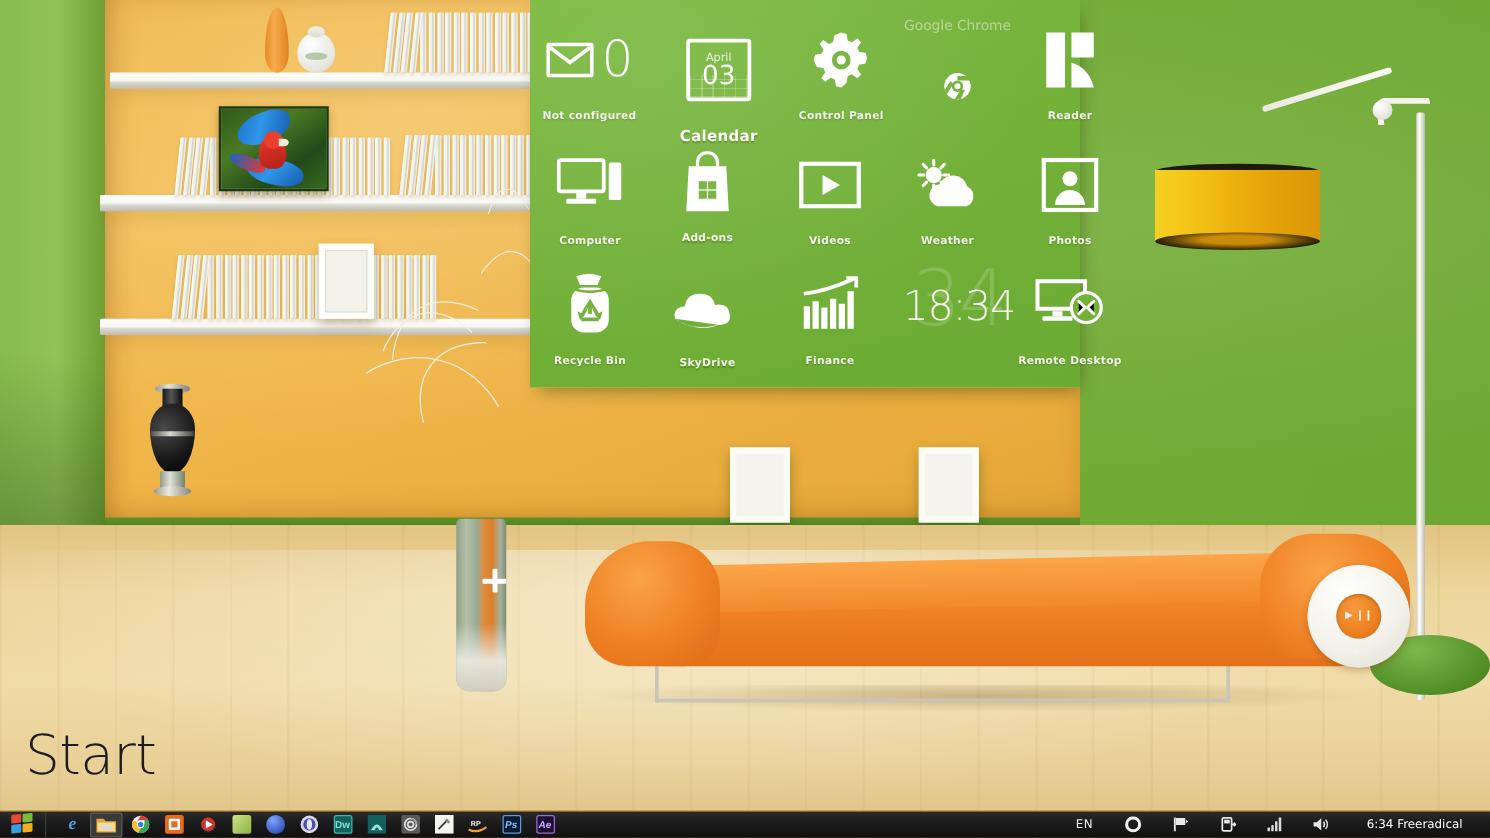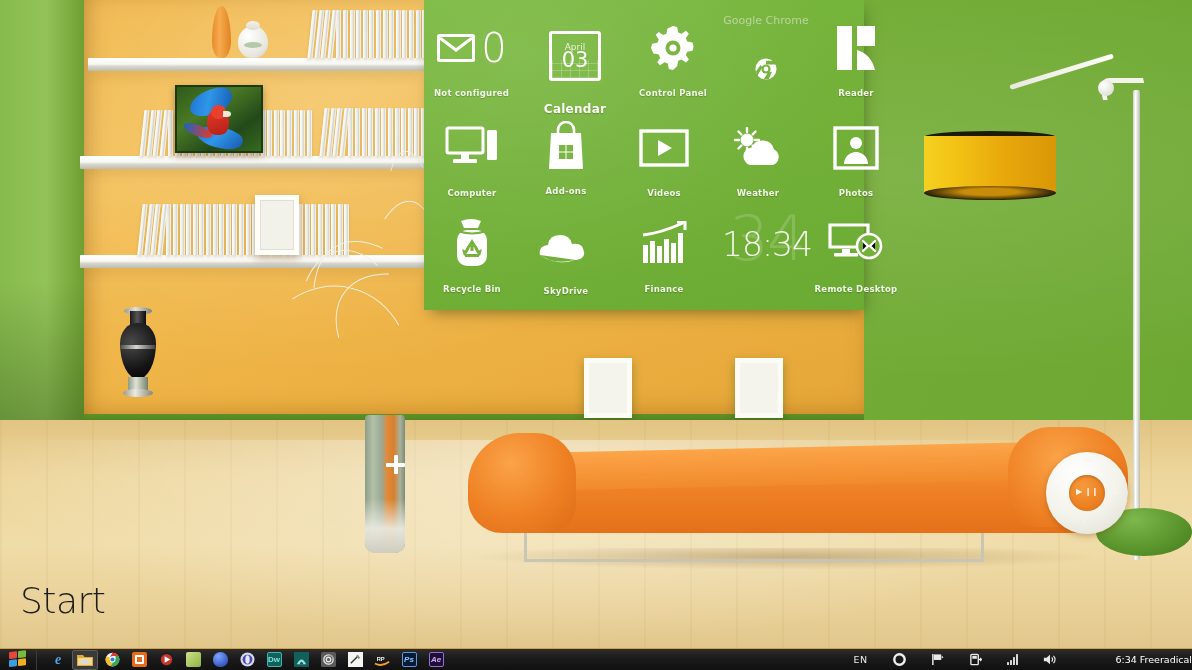--- a/index.html
+++ b/index.html
@@ -311,21 +311,21 @@
   .w-plus { left:37px; top:5px;  color:#efeee6; font-size:10px; }
   .w-minus{ left:36px; top:66px; color:#efeee6; font-size:10px; }
   .w-prev { left:6px;  top:37px; }
   .w-next { left:64px; top:37px; }
   .w-play { left:30px; top:36px; font-size:9px; color:#fff3e2; }
 
   
   .start-text{
     position:absolute; left:20px; top:583px;
     font-family:"DejaVu Sans", sans-serif;
-    font-size:36px; font-weight:300; color:#1d1d1d; letter-spacing:-0.5px;
+    font-size:44px; font-weight:300; color:#1d1d1d; letter-spacing:-0.5px;
     line-height:1;
   }
 
   
   .tiles{
     position:absolute; left:424px; top:0; width:440px; height:310px;
     background:linear-gradient(165deg,#79b93e 0%,#74b23a 40%,#6cab33 100%);
     box-shadow: 3px 6px 14px -4px rgba(40,60,10,.55);
     z-index:5;
   }
@@ -414,25 +414,25 @@
   .tb-items{ display:flex; align-items:center; gap:1px; margin-left:6px; }
   .tb-btn{
     width:26px; height:20px; display:flex; align-items:center; justify-content:center;
     border-radius:2px; position:relative;
   }
   .tb-btn.active{ background:#3a3a3a; border:1px solid #5c5c5c; }
   .ic16{ width:15px; height:15px; display:block; border-radius:2px; }
 
   .tray{
     margin-left:auto; display:flex; align-items:center; gap:25px;
-    padding-right:0; color:#e9e9e9; font-size:9.5px;
+    padding-right:22px; color:#e9e9e9; font-size:9.5px;
     font-family:"DejaVu Sans", sans-serif;
   }
   .tray .tg{ display:flex; align-items:center; }
-  .tray-clock{ color:#fff; font-size:9.5px; padding-left:4px;margin-left:29px; }
+  .tray-clock{ color:#fff; font-size:9.5px; padding-left:4px; }
   .tray-lang{ letter-spacing:.4px; }
 
   .bars{ display:flex; align-items:flex-end; gap:1.3px; height:11px; }
   .bars i{ width:2px; background:#d8d8d8; border-radius:.5px; }
   .bars i:nth-child(1){ height:3px; }
   .bars i:nth-child(2){ height:5px; }
   .bars i:nth-child(3){ height:8px; }
   .bars i:nth-child(4){ height:11px; }
 </style>
 </head>

